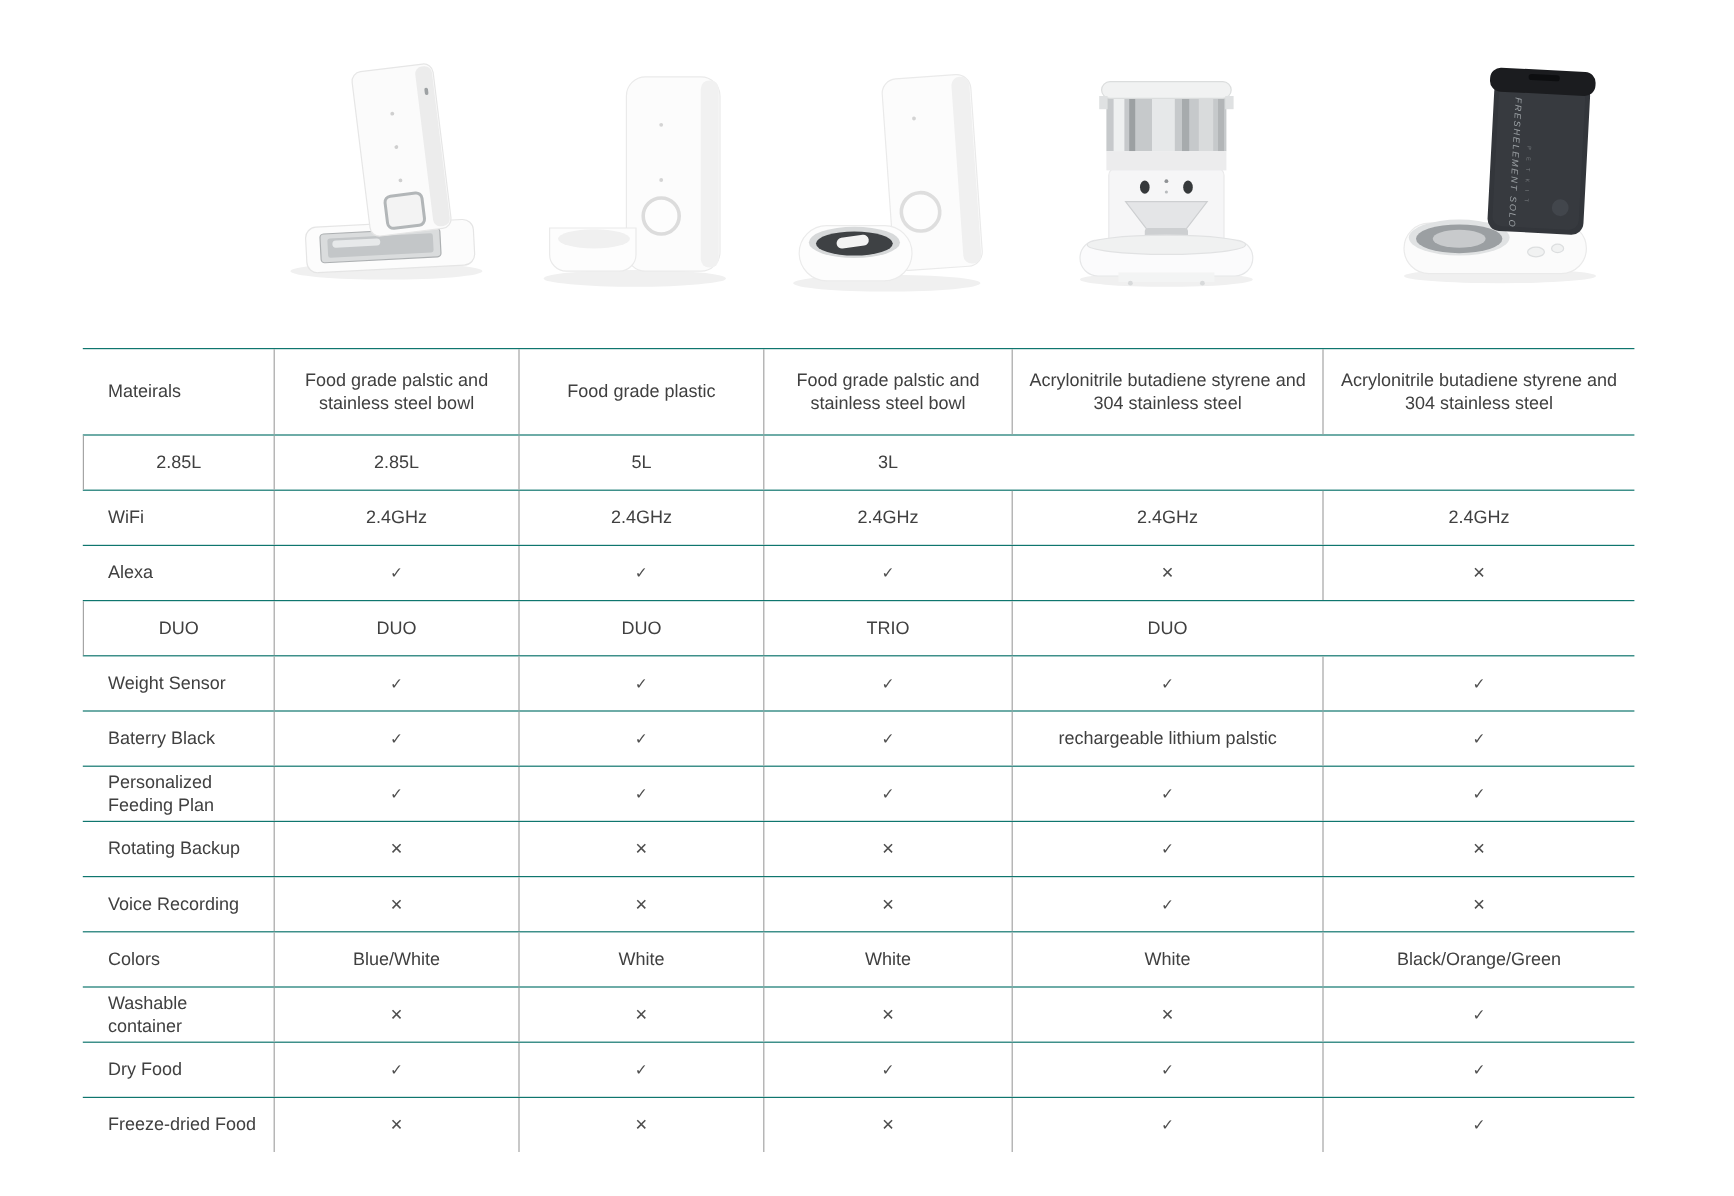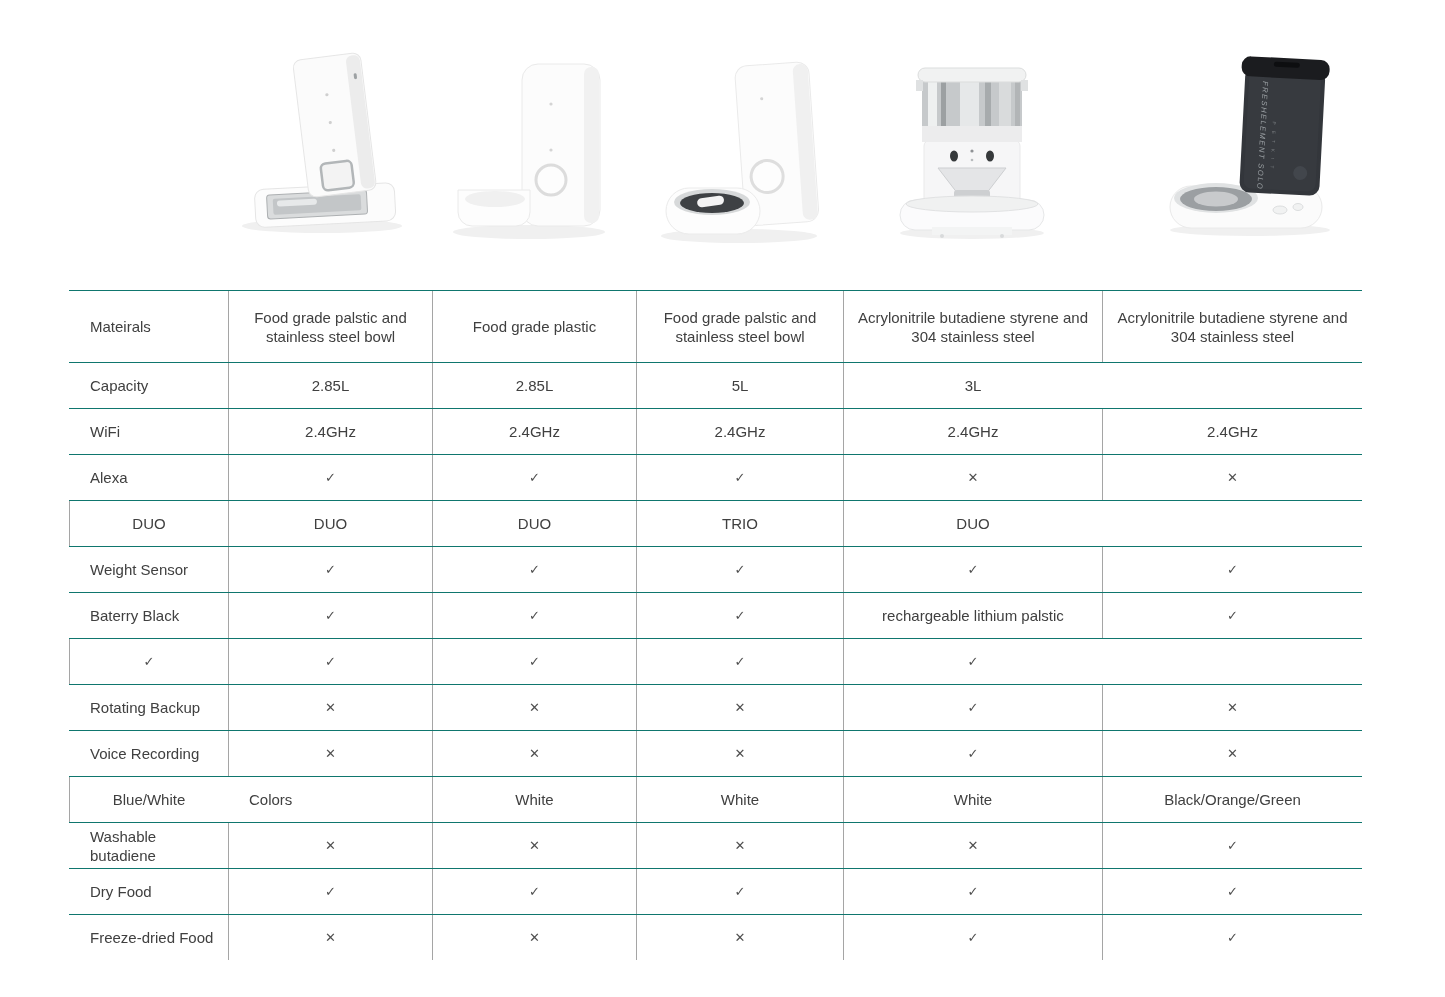--- a/index.html
+++ b/index.html
@@ -134,21 +134,20 @@
 <div class="tbl" id="comparison-table">
     <div class="row header">
       <div class="cell label">Mateirals</div>
       <div class="cell value">Food grade palstic and stainless steel bowl</div>
       <div class="cell value">Food grade plastic</div>
       <div class="cell value">Food grade palstic and stainless steel bowl</div>
       <div class="cell value">Acrylonitrile butadiene styrene and 304 stainless steel</div>
       <div class="cell value">Acrylonitrile butadiene styrene and 304 stainless steel</div>
     </div>
     <div class="row">
-      <div class="cell label">Capacity</div>
       <div class="cell value">2.85L</div>
       <div class="cell value">2.85L</div>
       <div class="cell value">5L</div>
       <div class="cell value">3L</div>
     </div>
     <div class="row">
       <div class="cell label">WiFi</div>
       <div class="cell value">2.4GHz</div>
       <div class="cell value">2.4GHz</div>
       <div class="cell value">2.4GHz</div>
@@ -180,20 +179,21 @@
     </div>
     <div class="row">
       <div class="cell label">Baterry Black</div>
       <div class="cell value mark">✓</div>
       <div class="cell value mark">✓</div>
       <div class="cell value mark">✓</div>
       <div class="cell value">rechargeable lithium palstic</div>
       <div class="cell value mark">✓</div>
     </div>
     <div class="row">
+      <div class="cell label">Personalized Feeding Plan</div>
       <div class="cell value mark">✓</div>
       <div class="cell value mark">✓</div>
       <div class="cell value mark">✓</div>
       <div class="cell value mark">✓</div>
       <div class="cell value mark">✓</div>
     </div>
     <div class="row">
       <div class="cell label">Rotating Backup</div>
       <div class="cell value mark">✕</div>
       <div class="cell value mark">✕</div>
@@ -203,29 +203,29 @@
     </div>
     <div class="row">
       <div class="cell label">Voice Recording</div>
       <div class="cell value mark">✕</div>
       <div class="cell value mark">✕</div>
       <div class="cell value mark">✕</div>
       <div class="cell value mark">✓</div>
       <div class="cell value mark">✕</div>
     </div>
     <div class="row">
+      <div class="cell label">Colors</div>
       <div class="cell value">Blue/White</div>
-      <div class="cell label">Colors</div>
       <div class="cell value">White</div>
       <div class="cell value">White</div>
       <div class="cell value">White</div>
       <div class="cell value">Black/Orange/Green</div>
     </div>
     <div class="row">
-      <div class="cell label">Washable butadiene</div>
+      <div class="cell label">Washable container</div>
       <div class="cell value mark">✕</div>
       <div class="cell value mark">✕</div>
       <div class="cell value mark">✕</div>
       <div class="cell value mark">✕</div>
       <div class="cell value mark">✓</div>
     </div>
     <div class="row">
       <div class="cell label">Dry Food</div>
       <div class="cell value mark">✓</div>
       <div class="cell value mark">✓</div>

